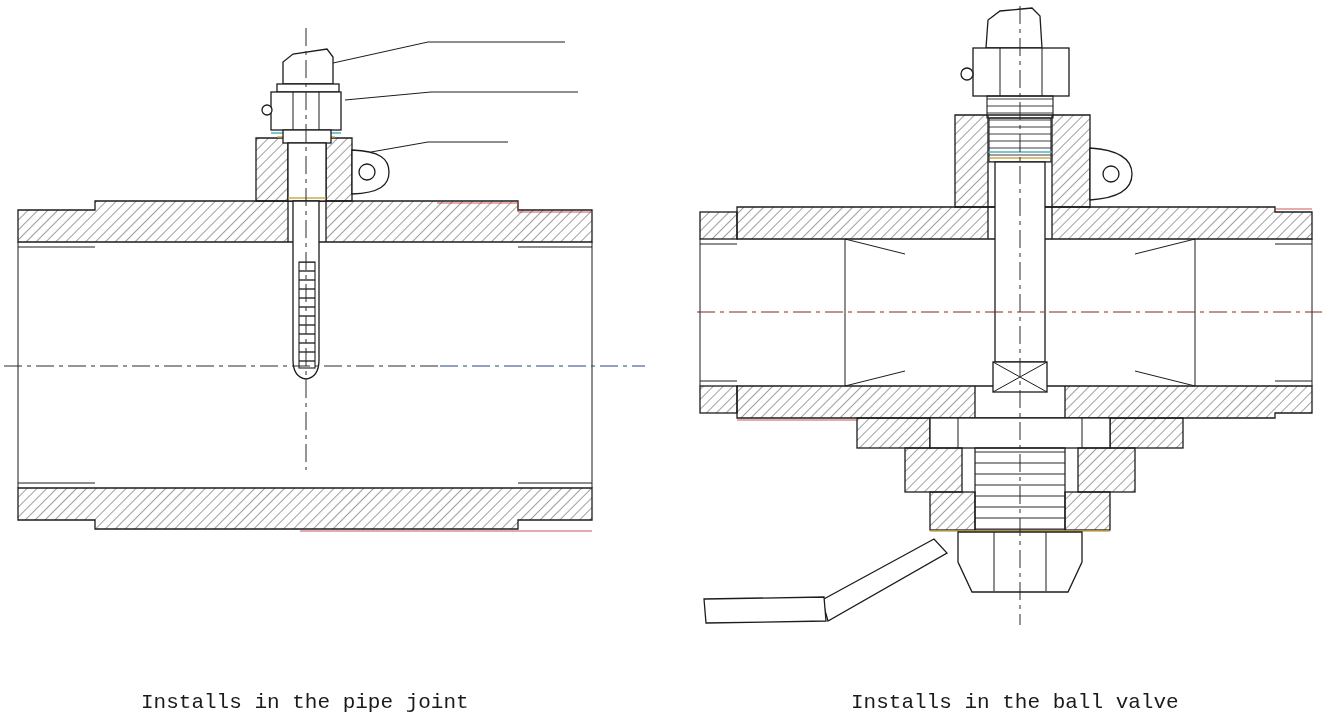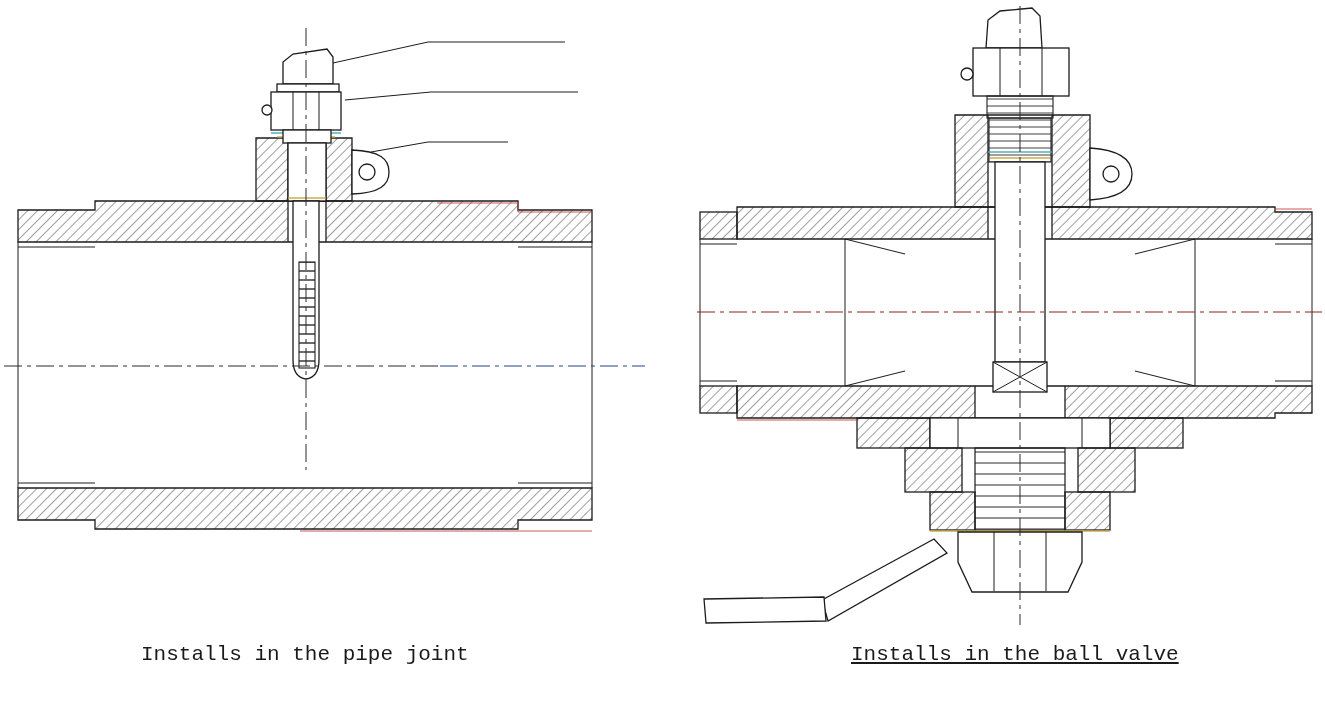--- a/index.html
+++ b/index.html
@@ -1,18 +1,18 @@
 <!DOCTYPE html>
 <html style="--c-background: #ffffff; --c-line: #1c1c1c; --c-hatch: #2a2a2a; --c-centerline: #2b2b2b; --c-centerline_blue: #27418f; --c-centerline_red: #8a2020; --c-artifact_red: #c23b3b; --c-artifact_cyan: #3fa8b8; --c-artifact_tan: #c9a23f;"><head>
 <meta charset="utf-8">
 <style>
   html,body{margin:0;padding:0;}
   body{background:var(--c-background,#ffffff);font-family:"Liberation Sans",sans-serif;}
   .stage{position:relative;width:1325px;height:728px;overflow:hidden;background:var(--c-background,#fff);}
-  .caption{position:absolute;font:21px "Liberation Mono",monospace;color:#1a1a1a;white-space:pre;}
+  .caption{position:absolute;font:21px "Liberation Mono",monospace;color:#1a1a1a;white-space:pre;margin-top:48px;}
   .ot {fill:none;stroke:var(--c-line,#1c1c1c);stroke-width:1;}
   .w  {fill:#ffffff;stroke:var(--c-line,#1c1c1c);stroke-width:1.3;}
   .h  {fill:url(#hatch);stroke:var(--c-line,#1c1c1c);stroke-width:1.3;}
   .fr9 {fill:url(#rungs9);stroke:var(--c-line,#1c1c1c);stroke-width:1.1;}
   .fr11{fill:url(#rungs11);stroke:var(--c-line,#1c1c1c);stroke-width:1.2;}
   .fth {fill:url(#threads7);stroke:var(--c-line,#1c1c1c);stroke-width:1.1;}
   .cl {fill:none;stroke:var(--c-centerline,#2b2b2b);stroke-width:1;stroke-dasharray:18 5 4 5;}
   .clb{stroke:var(--c-centerline_blue,#27418f);}
   .clr{stroke:var(--c-centerline_red,#8a2020);}
   .ar {fill:none;stroke:var(--c-artifact_red,#c23b3b);stroke-width:1;opacity:.85;}
@@ -143,15 +143,15 @@
     <line class="cl" x1="1020" y1="6" x2="1020" y2="625"></line>
     <line class="cl clr" x1="697" y1="312" x2="1322" y2="312"></line>
 
     <line class="ar" x1="1275" y1="209" x2="1312" y2="209"></line>
     <line class="ar" x1="737" y1="420" x2="857" y2="420"></line>
   </g>
 </svg>
 
 
 <div class="caption" style="left:141px;top:643px;">Installs in the pipe joint</div>
-<div class="caption" style="left:851px;top:643px;text-decoration:underline;">Installs in the ball valve</div>
+<div class="caption" style="left:851px;top:643px;">Installs in the ball valve</div>
 
 </div>
 
 </body></html>

